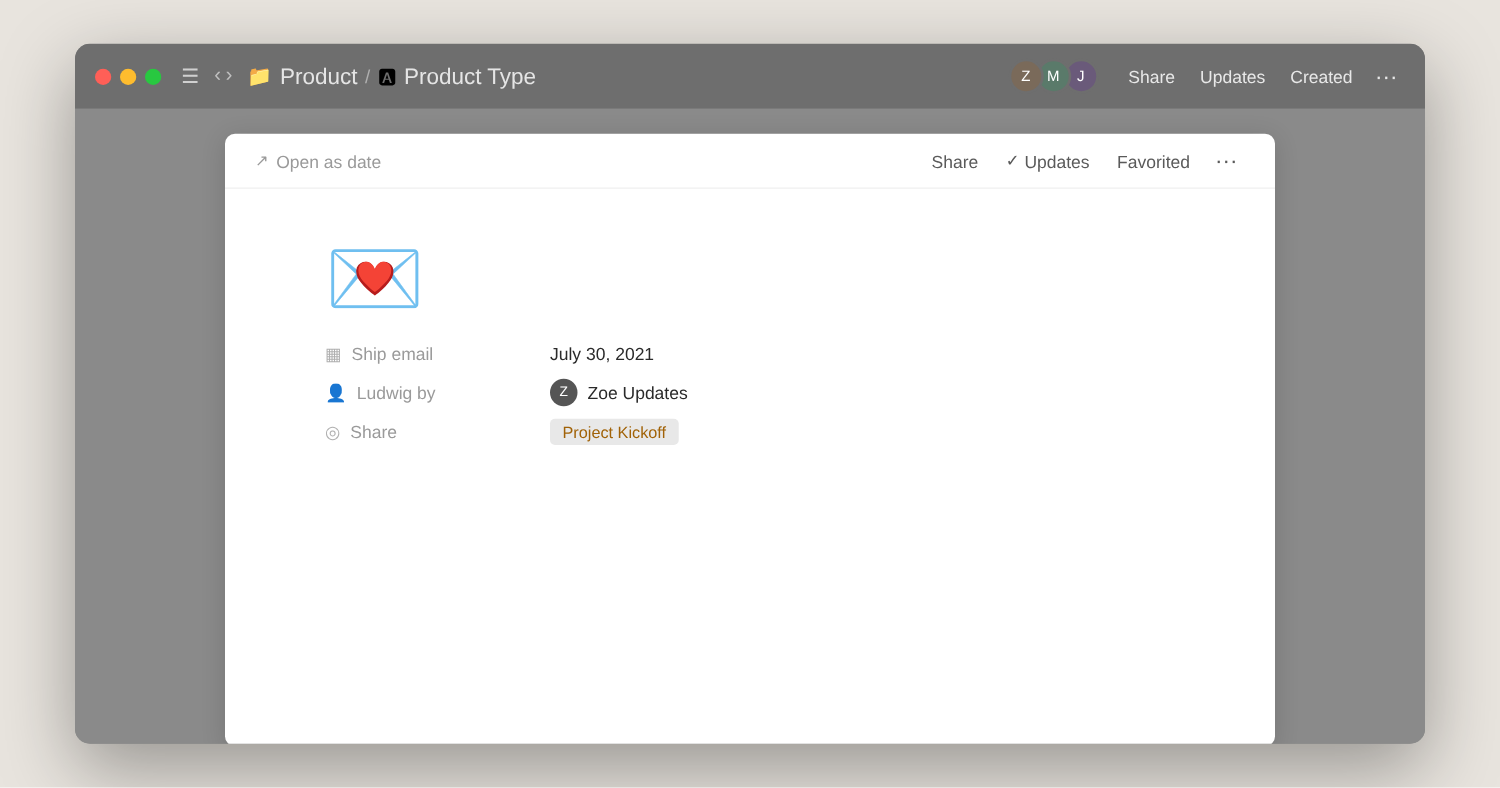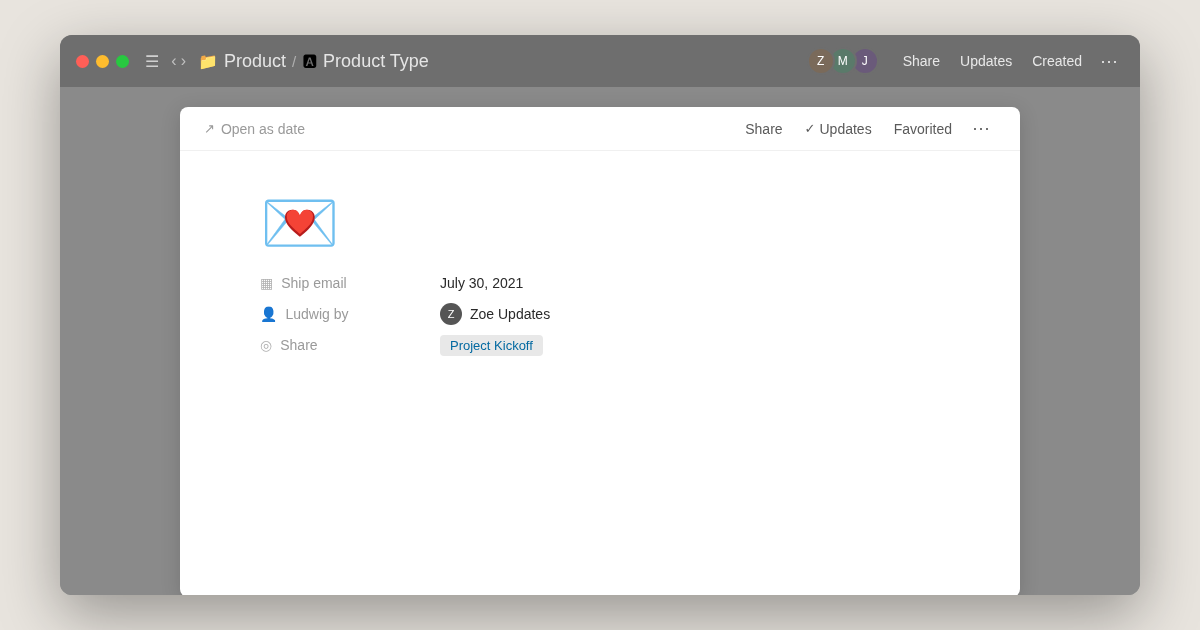--- a/index.html
+++ b/index.html
@@ -282,21 +282,21 @@
       display: flex;
       align-items: center;
       justify-content: center;
       font-size: 11px;
       color: white;
       overflow: hidden;
     }
 
     .tag-badge {
       background: #e8e8e8;
-      color: #0369a1;
+      color: #a16207;
       font-size: 13px;
       padding: 3px 10px;
       border-radius: 4px;
       font-weight: 400;
     }
   </style>
 </head>
 <body>
 
 <div class="window">

